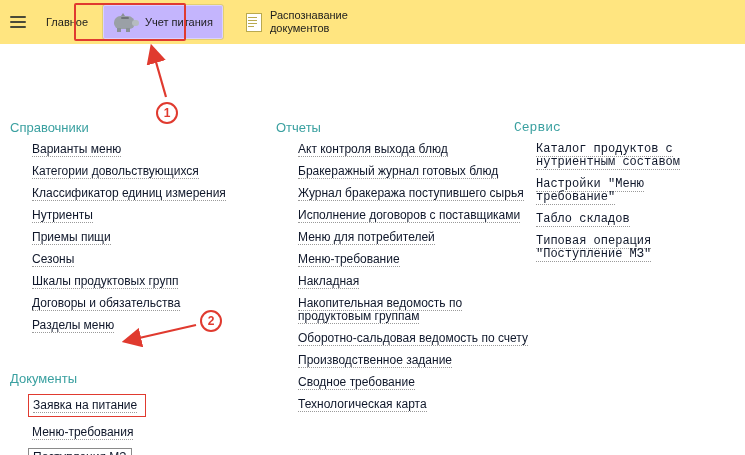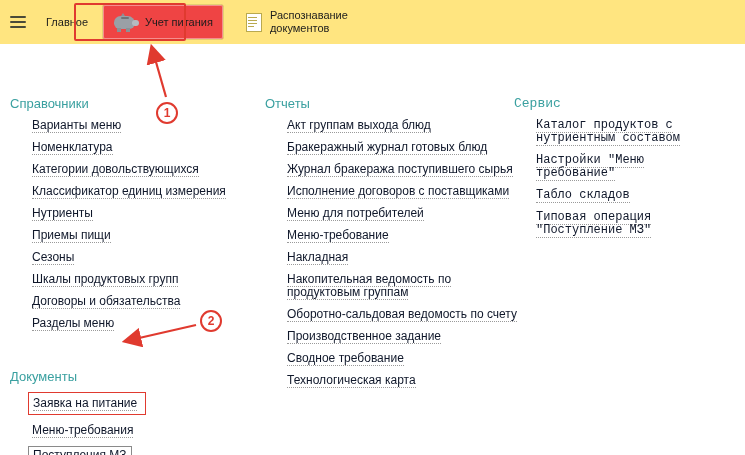--- a/index.html
+++ b/index.html
@@ -53,21 +53,21 @@
     height: 34px;
     padding: 0 10px;
     border-radius: 3px;
     cursor: pointer;
     white-space: nowrap;
     font-size: 11px;
     color: #1c1c1c;
   }
   .navitem.home { padding: 0 8px; }
   .navitem.active {
-    background: #ef4444;
+    background: #c4b5fd;
     border: 1px solid #e2cf72;
     box-shadow: 0 0 0 1px rgba(255,255,255,0.4) inset;
   }
   .navitem .icon {
     margin-right: 6px;
     display: inline-flex;
     align-items: center;
   }
   .navitem .label2 { line-height: 13px; }
   .navitem .label2 .l2 { display: block; }
@@ -125,28 +125,28 @@
   .content {
     position: absolute;
     top: 44px; left: 0; right: 0; bottom: 0;
     padding: 0;
   }
   .col {
     position: absolute;
     top: 0;
   }
   .col1 { left: 10px; width: 250px; }
-  .col2 { left: 265px; width: 260px; }
+  .col2 { left: 276px; width: 260px; }
   .col3 { left: 514px; width: 210px; font-family: Liberation Mono, monospace; }
 
   .section-title {
     color: #3aa0a0;
     font-size: 13px;
     margin: 0 0 8px 0;
-    padding-top: 52px;
+    padding-top: 76px;
   }
   .section-title.doc { padding-top: 30px; }
 
   .links {
     list-style: none;
     margin: 0;
     padding: 0 0 0 22px;
   }
   .links li {
     margin: 0 0 9px 0;
@@ -239,21 +239,20 @@
     </span>
   </div>
 </div>
 
 <div class="content">
 
   <div class="col col1">
     <div class="section-title">Справочники</div>
     <ul class="links">
       <li><a>Варианты меню</a></li>
-      <li><a>Номенклатура</a></li>
       <li><a>Категории довольствующихся</a></li>
       <li><a>Классификатор единиц измерения</a></li>
       <li><a>Нутриенты</a></li>
       <li><a>Приемы пищи</a></li>
       <li><a>Сезоны</a></li>
       <li><a>Шкалы продуктовых групп</a></li>
       <li><a>Договоры и обязательства</a></li>
       <li><a>Разделы меню</a></li>
     </ul>
 
@@ -270,21 +269,21 @@
           <a>Поступления МЗ</a>
         </span>
       </li>
     </ul>
 
   </div>
 
   <div class="col col2">
     <div class="section-title">Отчеты</div>
     <ul class="links">
-      <li><a>Акт группам выхода блюд</a></li>
+      <li><a>Акт контроля выхода блюд</a></li>
       <li><a>Бракеражный журнал готовых блюд</a></li>
       <li><a>Журнал бракеража поступившего сырья</a></li>
       <li><a>Исполнение договоров с поставщиками</a></li>
       <li><a>Меню для потребителей</a></li>
       <li><a>Меню-требование</a></li>
       <li><a>Накладная</a></li>
       <li><a>Накопительная ведомость по продуктовым группам</a></li>
       <li><a>Оборотно-сальдовая ведомость по счету</a></li>
       <li><a>Производственное задание</a></li>
       <li><a>Сводное требование</a></li>

